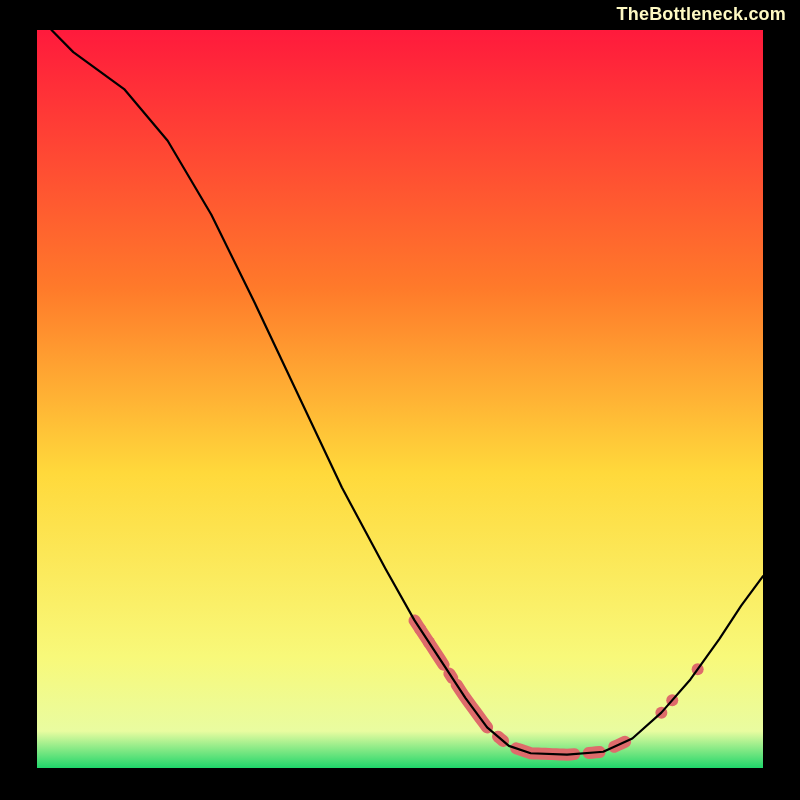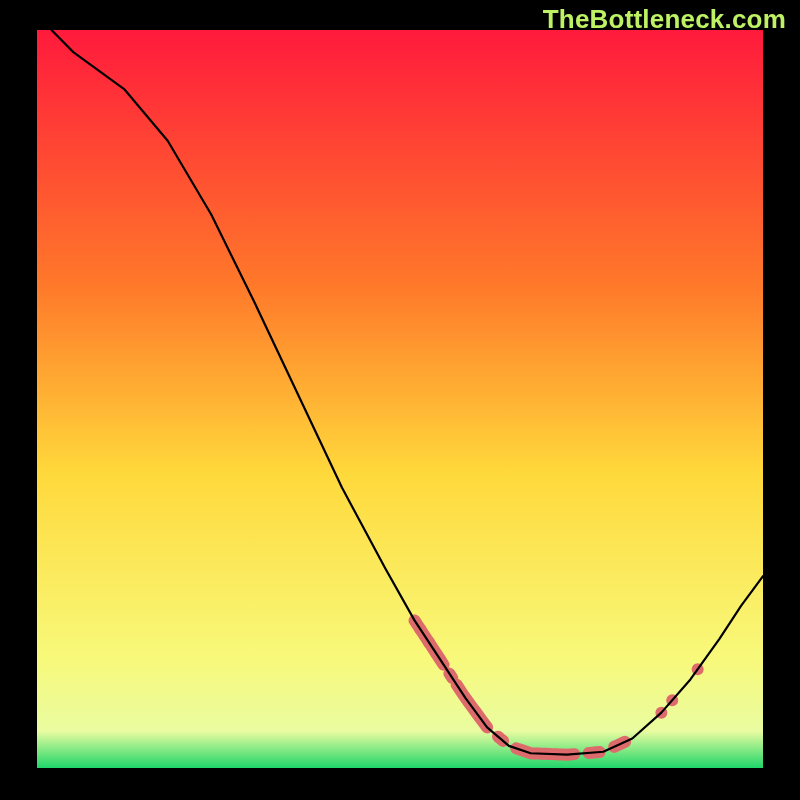--- a/index.html
+++ b/index.html
@@ -12,22 +12,22 @@
   }
   .frame {
     position: relative;
     width: 800px;
     height: 800px;
   }
   .watermark {
     position: absolute;
     top: 4px;
     right: 14px;
-    color: #bef264;
-    font-size: 26px;
+    color: #fef9c3;
+    font-size: 18px;
     font-weight: 600;
     letter-spacing: 0.2px;
   }
   .plot {
     position: absolute;
     left: 37px;
     top: 30px;
     width: 726px;
     height: 738px;
   }

